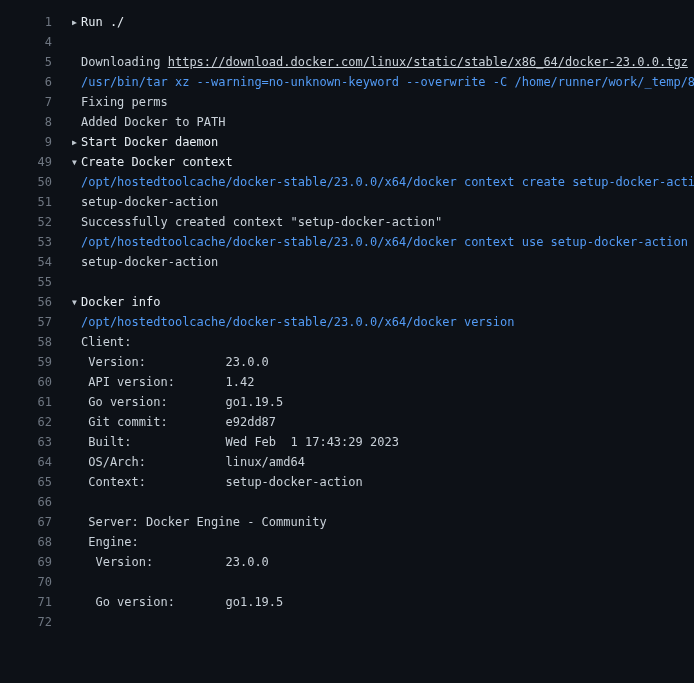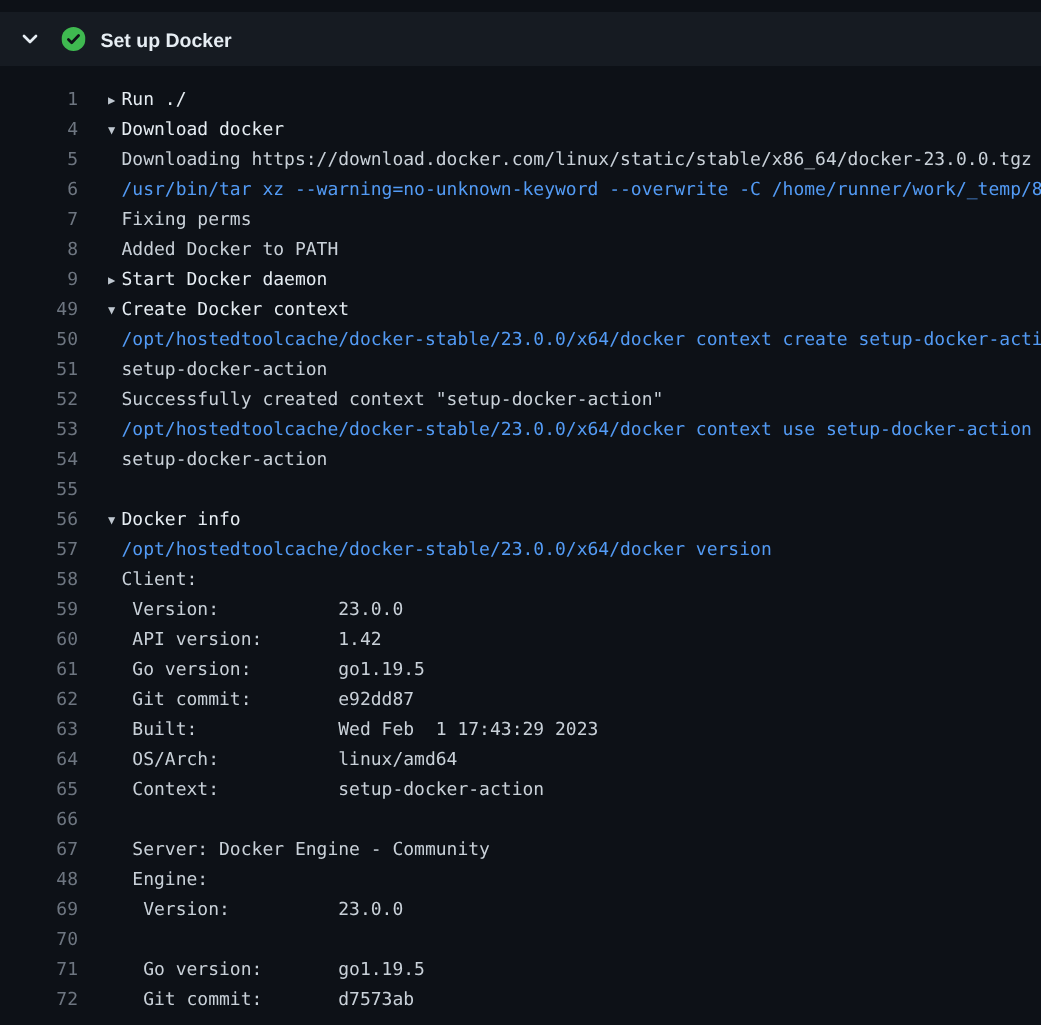--- a/index.html
+++ b/index.html
@@ -57,46 +57,32 @@
   .content span { color: var(--text, #c9d1d9); white-space: pre; }
   .tri {
     display: inline-block;
     width: 13px;
     font-size: 8px;
     color: var(--tri, #bfc8d0) !important;
     vertical-align: 1px;
   }
   .gtitle { color: var(--title-text, #e6edf3) !important; }
   .cmd { color: var(--command, #539bf5) !important; }
-  .link { cursor: pointer; }
+  .link { text-decoration: underline; cursor: pointer; }
   .group { cursor: pointer; }
 </style>
 </head>
 <body>
 
 <div class="app">
 
-  <div class="step-header">
-    <span class="chev">
-      <svg width="16" height="16" viewBox="0 0 16 16">
-        <path d="M4 6l4 4 4-4" stroke="#e6edf3" stroke-width="1.8" fill="none" stroke-linecap="round" stroke-linejoin="round"></path>
-      </svg>
-    </span>
-    <span class="status">
-      <svg width="16" height="16" viewBox="0 0 16 16">
-        <circle cx="8" cy="8" r="8" fill="#3fb950"></circle>
-        <path d="M4.6 8.3l2.2 2.2 4.6-4.8" stroke="#0d1117" stroke-width="1.8" fill="none" stroke-linecap="round" stroke-linejoin="round"></path>
-      </svg>
-    </span>
-    <span class="title">Set up Docker</span>
-  </div>
 
   <div class="log">
       <div class="row group"><span class="num">1</span><span class="content"><span class="tri">▶</span><span class="gtitle">Run ./</span></span></div>
-      <div class="row group"><span class="num">4</span><span class="content"><span class="tri">▼</span><span class="gtitle">Download docker</span></span></div>
+      <div class="row group"><span class="num">4</span></div>
       <div class="row child"><span class="num">5</span><span class="content"><span>Downloading </span><span class="link">https://download.docker.com/linux/static/stable/x86_64/docker-23.0.0.tgz</span></span></div>
       <div class="row child"><span class="num">6</span><span class="content"><span class="cmd">/usr/bin/tar xz --warning=no-unknown-keyword --overwrite -C /home/runner/work/_temp/8c9</span></span></div>
       <div class="row child"><span class="num">7</span><span class="content"><span>Fixing perms</span></span></div>
       <div class="row child"><span class="num">8</span><span class="content"><span>Added Docker to PATH</span></span></div>
       <div class="row group"><span class="num">9</span><span class="content"><span class="tri">▶</span><span class="gtitle">Start Docker daemon</span></span></div>
       <div class="row group"><span class="num">49</span><span class="content"><span class="tri">▼</span><span class="gtitle">Create Docker context</span></span></div>
       <div class="row child"><span class="num">50</span><span class="content"><span class="cmd">/opt/hostedtoolcache/docker-stable/23.0.0/x64/docker context create setup-docker-action</span></span></div>
       <div class="row child"><span class="num">51</span><span class="content"><span>setup-docker-action</span></span></div>
       <div class="row child"><span class="num">52</span><span class="content"><span>Successfully created context "setup-docker-action"</span></span></div>
       <div class="row child"><span class="num">53</span><span class="content"><span class="cmd">/opt/hostedtoolcache/docker-stable/23.0.0/x64/docker context use setup-docker-action</span></span></div>
@@ -107,20 +93,20 @@
       <div class="row child"><span class="num">58</span><span class="content"><span>Client:</span></span></div>
       <div class="row child"><span class="num">59</span><span class="content"><span> Version:           23.0.0</span></span></div>
       <div class="row child"><span class="num">60</span><span class="content"><span> API version:       1.42</span></span></div>
       <div class="row child"><span class="num">61</span><span class="content"><span> Go version:        go1.19.5</span></span></div>
       <div class="row child"><span class="num">62</span><span class="content"><span> Git commit:        e92dd87</span></span></div>
       <div class="row child"><span class="num">63</span><span class="content"><span> Built:             Wed Feb  1 17:43:29 2023</span></span></div>
       <div class="row child"><span class="num">64</span><span class="content"><span> OS/Arch:           linux/amd64</span></span></div>
       <div class="row child"><span class="num">65</span><span class="content"><span> Context:           setup-docker-action</span></span></div>
       <div class="row child"><span class="num">66</span><span class="content"><span></span></span></div>
       <div class="row child"><span class="num">67</span><span class="content"><span> Server: Docker Engine - Community</span></span></div>
-      <div class="row child"><span class="num">48</span><span class="content"><span> Engine:</span></span></div>
+      <div class="row child"><span class="num">68</span><span class="content"><span> Engine:</span></span></div>
       <div class="row child"><span class="num">69</span><span class="content"><span>  Version:          23.0.0</span></span></div>
       <div class="row child"><span class="num">70</span></div>
       <div class="row child"><span class="num">71</span><span class="content"><span>  Go version:       go1.19.5</span></span></div>
-      <div class="row child"><span class="num">72</span><span class="content"><span>  Git commit:       d7573ab</span></span></div>
+      <div class="row child"><span class="num">72</span></div>
     </div>
 
 </div>
 
 </body></html>

